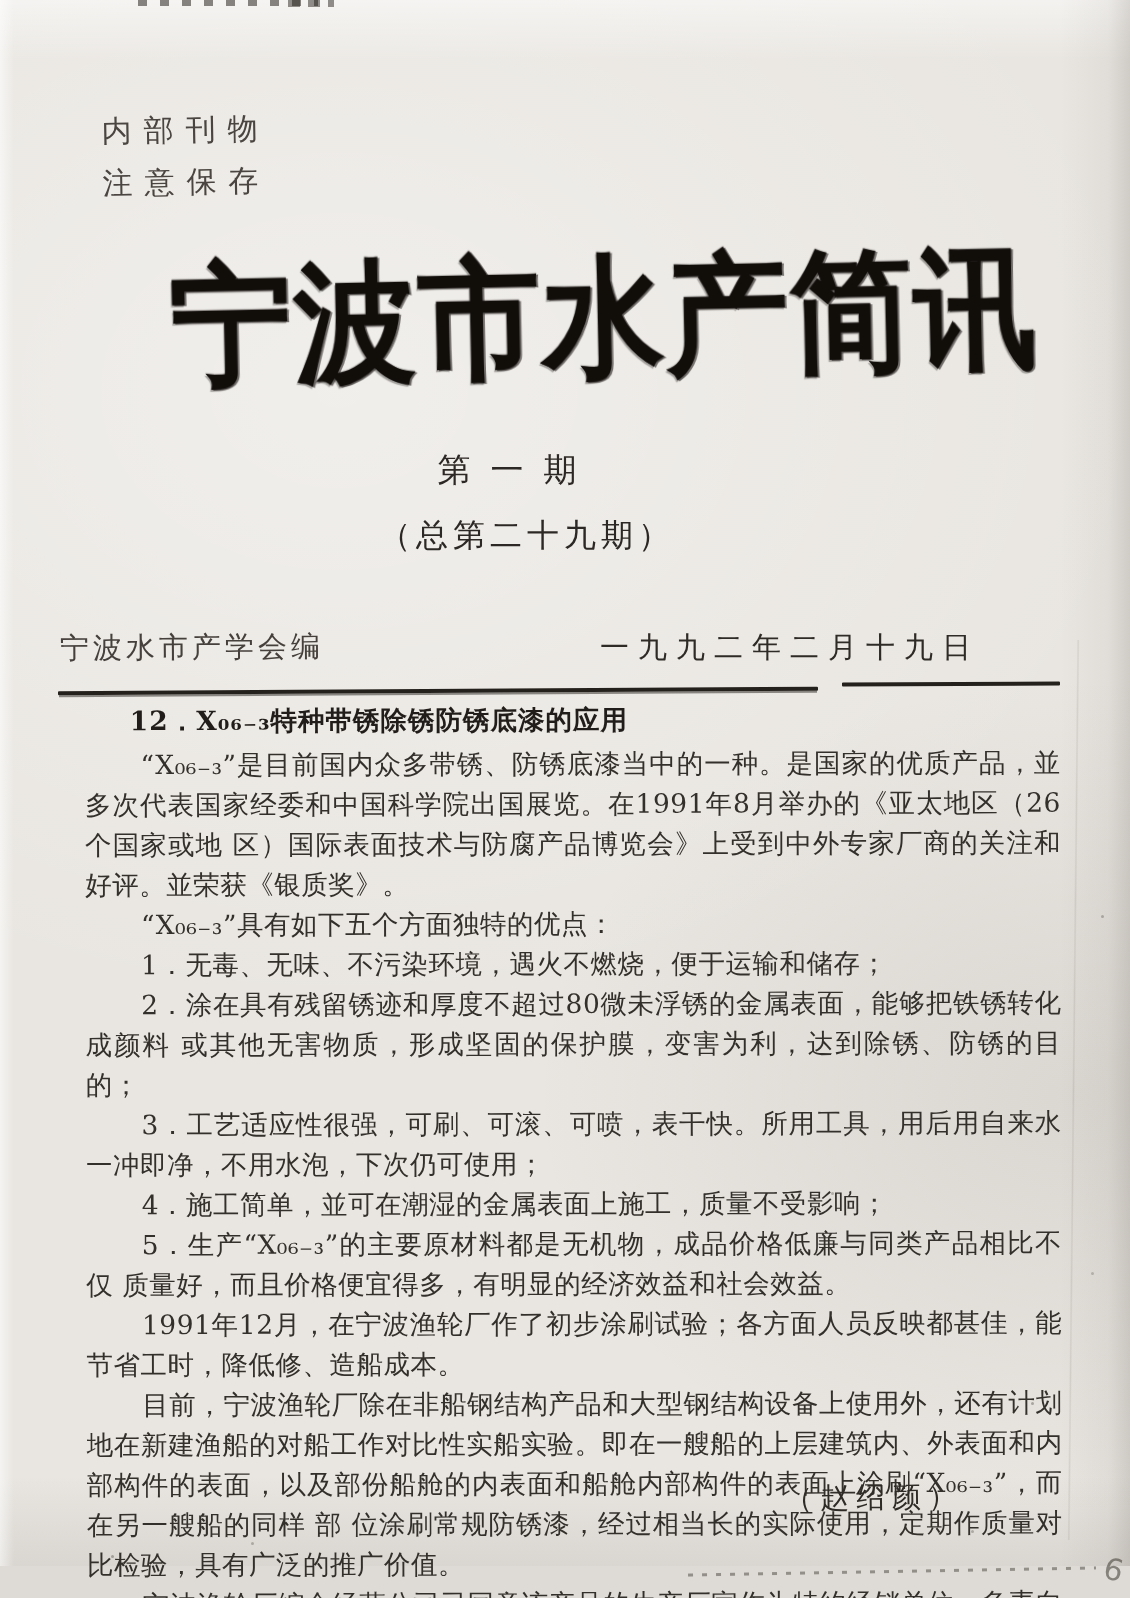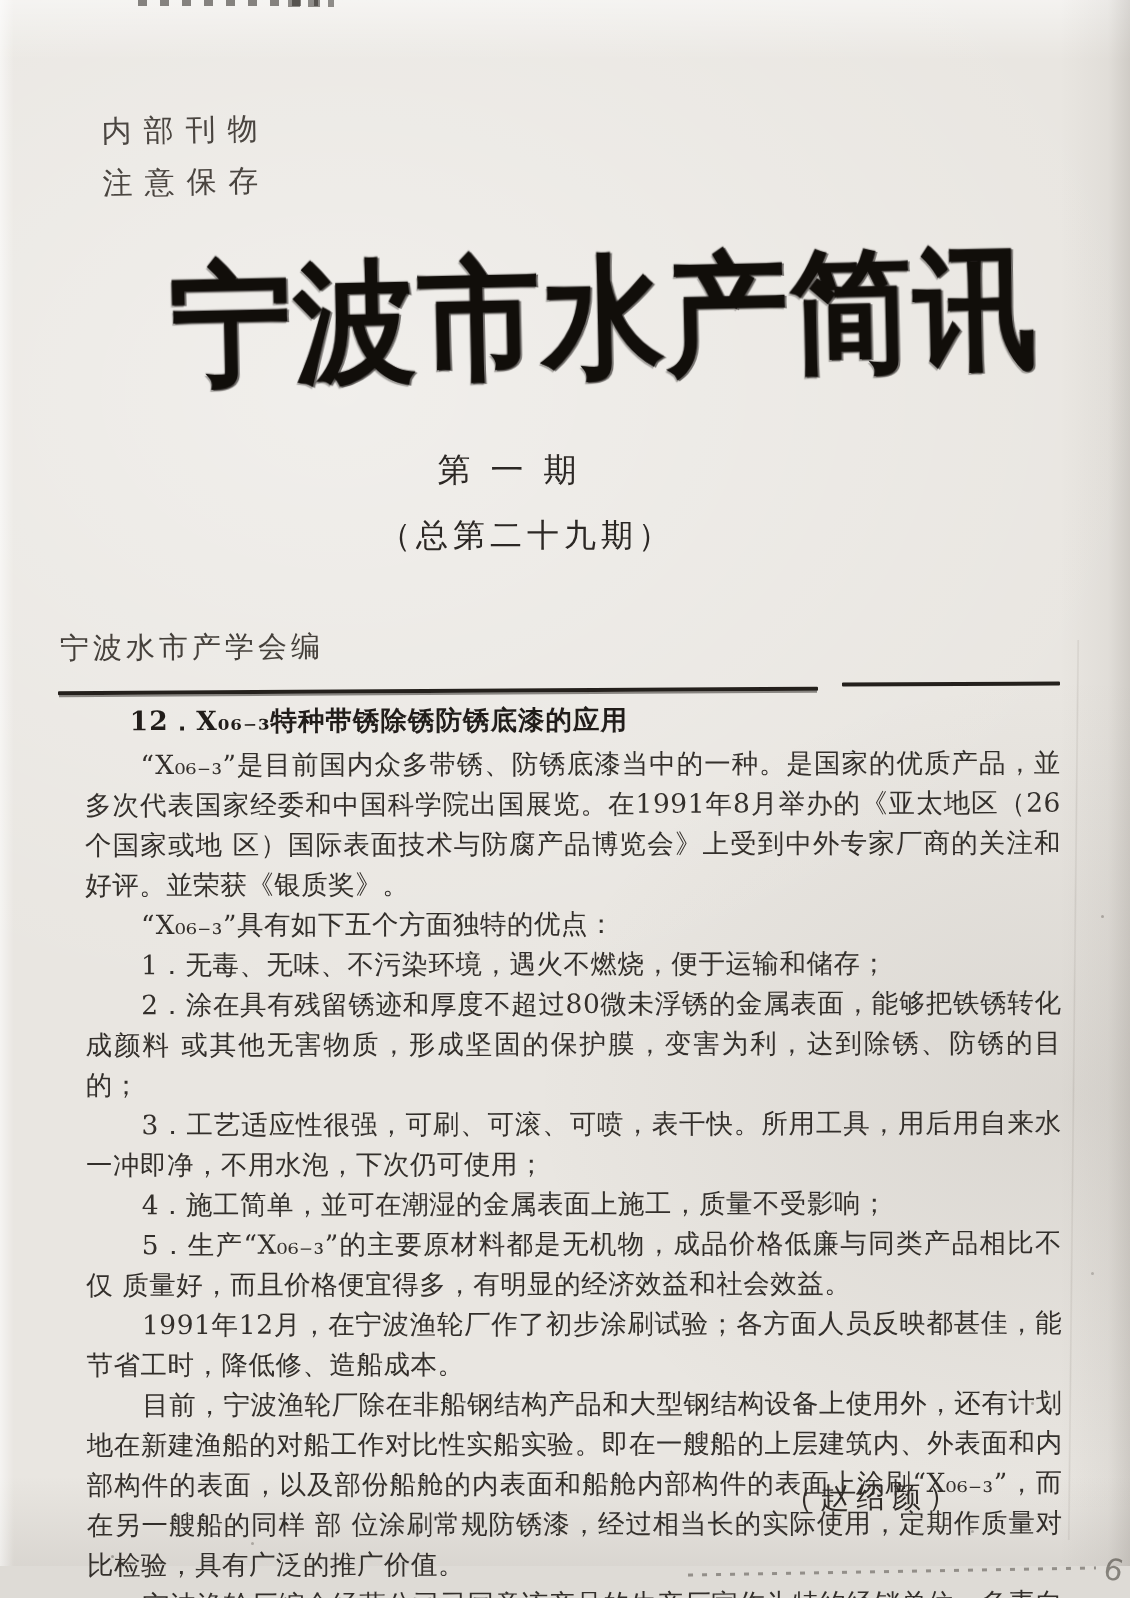--- a/index.html
+++ b/index.html
@@ -129,20 +129,21 @@
     <div>注意保存</div>
   </div>
 
   <div class="masthead">宁波市水产简讯</div>
 
   <div class="issue-no">第一期</div>
   <div class="issue-total">（总第二十九期）</div>
 
   <div class="edit-row">
     <span class="editor">宁波水市产学会编</span>
+    <span class="pubdate">一九九二年二月十九日</span>
   </div>
 
   <div class="rule-seg rule-a"></div>
   <div class="rule-seg rule-b"></div>
 
   <div class="article">
     <div class="heading">12．X₀₆₋₃特种带锈除锈防锈底漆的应用</div>
     <p>“X₀₆₋₃”是目前国内众多带锈、防锈底漆当中的一种。是国家的优质产品，並多次代表国家经委和中国科学院出国展览。在1991年8月举办的《亚太地区（26个国家或地 区）国际表面技术与防腐产品博览会》上受到中外专家厂商的关注和好评。並荣获《银质奖》。</p>
     <p>“X₀₆₋₃”具有如下五个方面独特的优点：</p>
     <p>1．无毒、无味、不污染环境，遇火不燃烧，便于运输和储存；</p>

